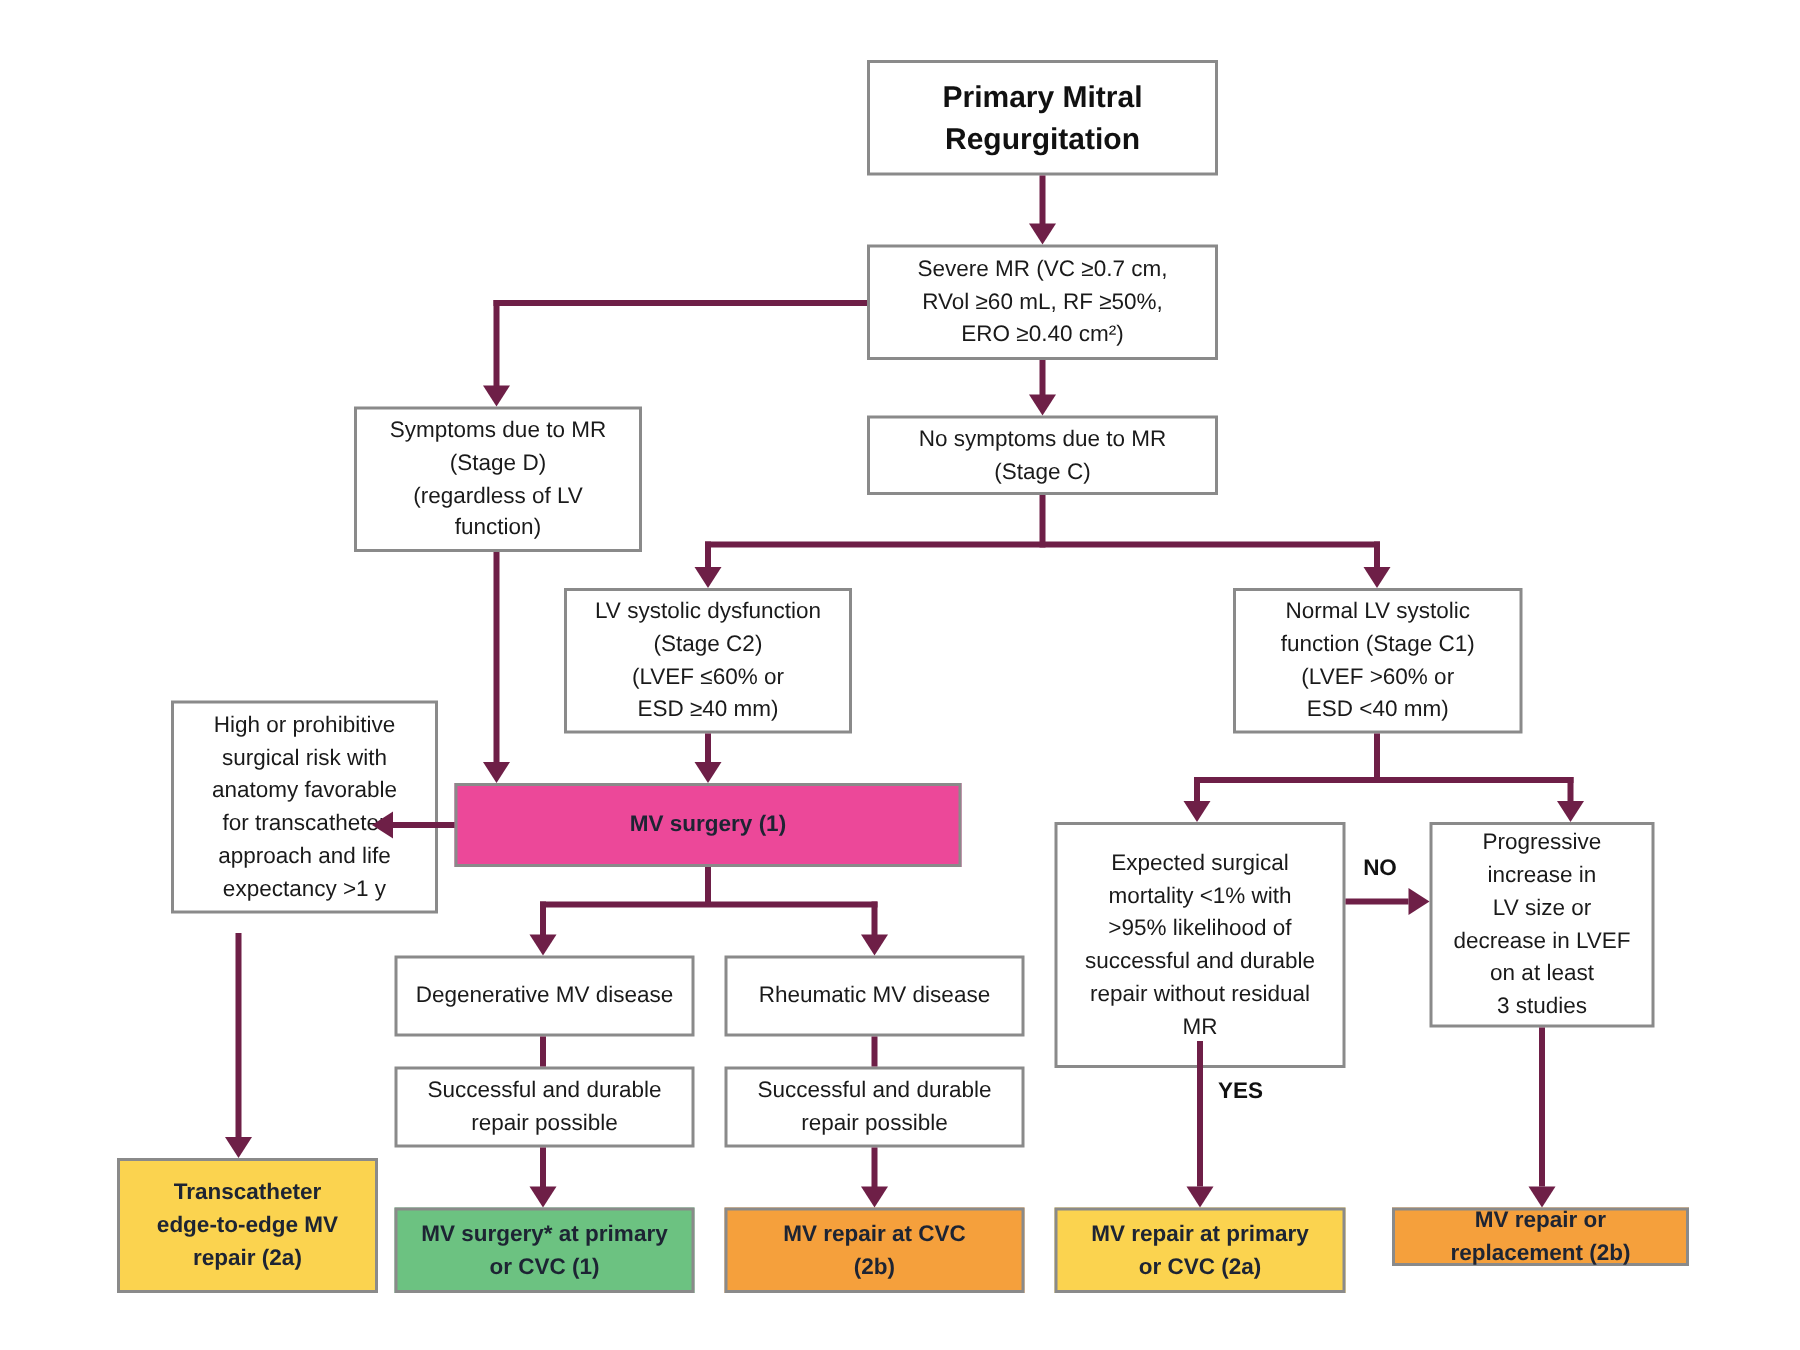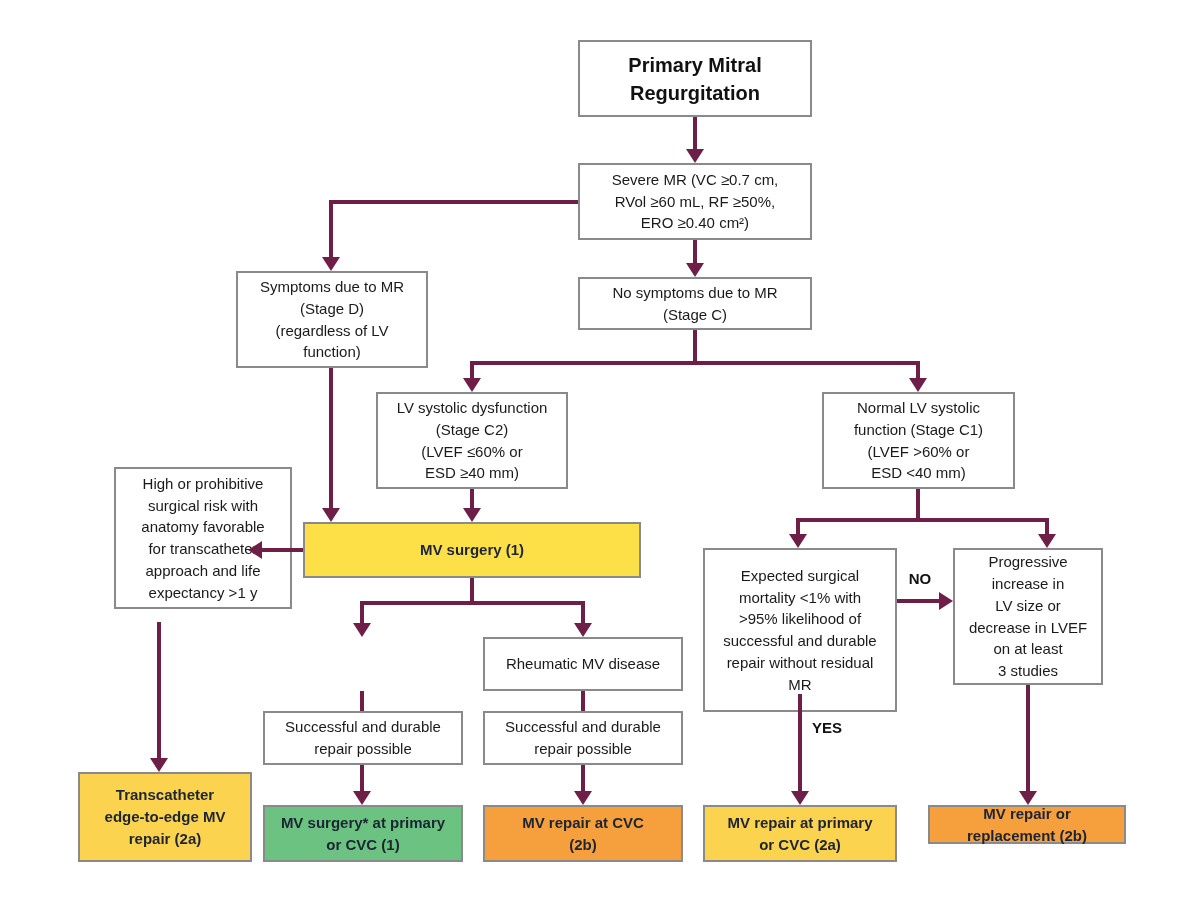--- a/index.html
+++ b/index.html
@@ -72,21 +72,22 @@
   <div class="node" id="normallv">Normal LV systolic
 function (Stage C1)
 (LVEF &gt;60% or
 ESD &lt;40 mm)</div>
   <div class="node" id="highrisk">High or prohibitive
 surgical risk with
 anatomy favorable
 for transcatheter
 approach and life
 expectancy &gt;1 y</div>
-  <div class="node bold" id="mvsurgery" style="background: #fde047;">MV surgery (1)</div>
+  <div class="node bold" id="mvsurgery" style="background: #ec4899;">MV surgery (1)</div>
+  <div class="node" id="degen">Degenerative MV disease</div>
   <div class="node" id="rheum">Rheumatic MV disease</div>
   <div class="node" id="succ1">Successful and durable
 repair possible</div>
   <div class="node" id="succ2">Successful and durable
 repair possible</div>
   <div class="node" id="expected">Expected surgical
 mortality &lt;1% with
 &gt;95% likelihood of
 successful and durable
 repair without residual

